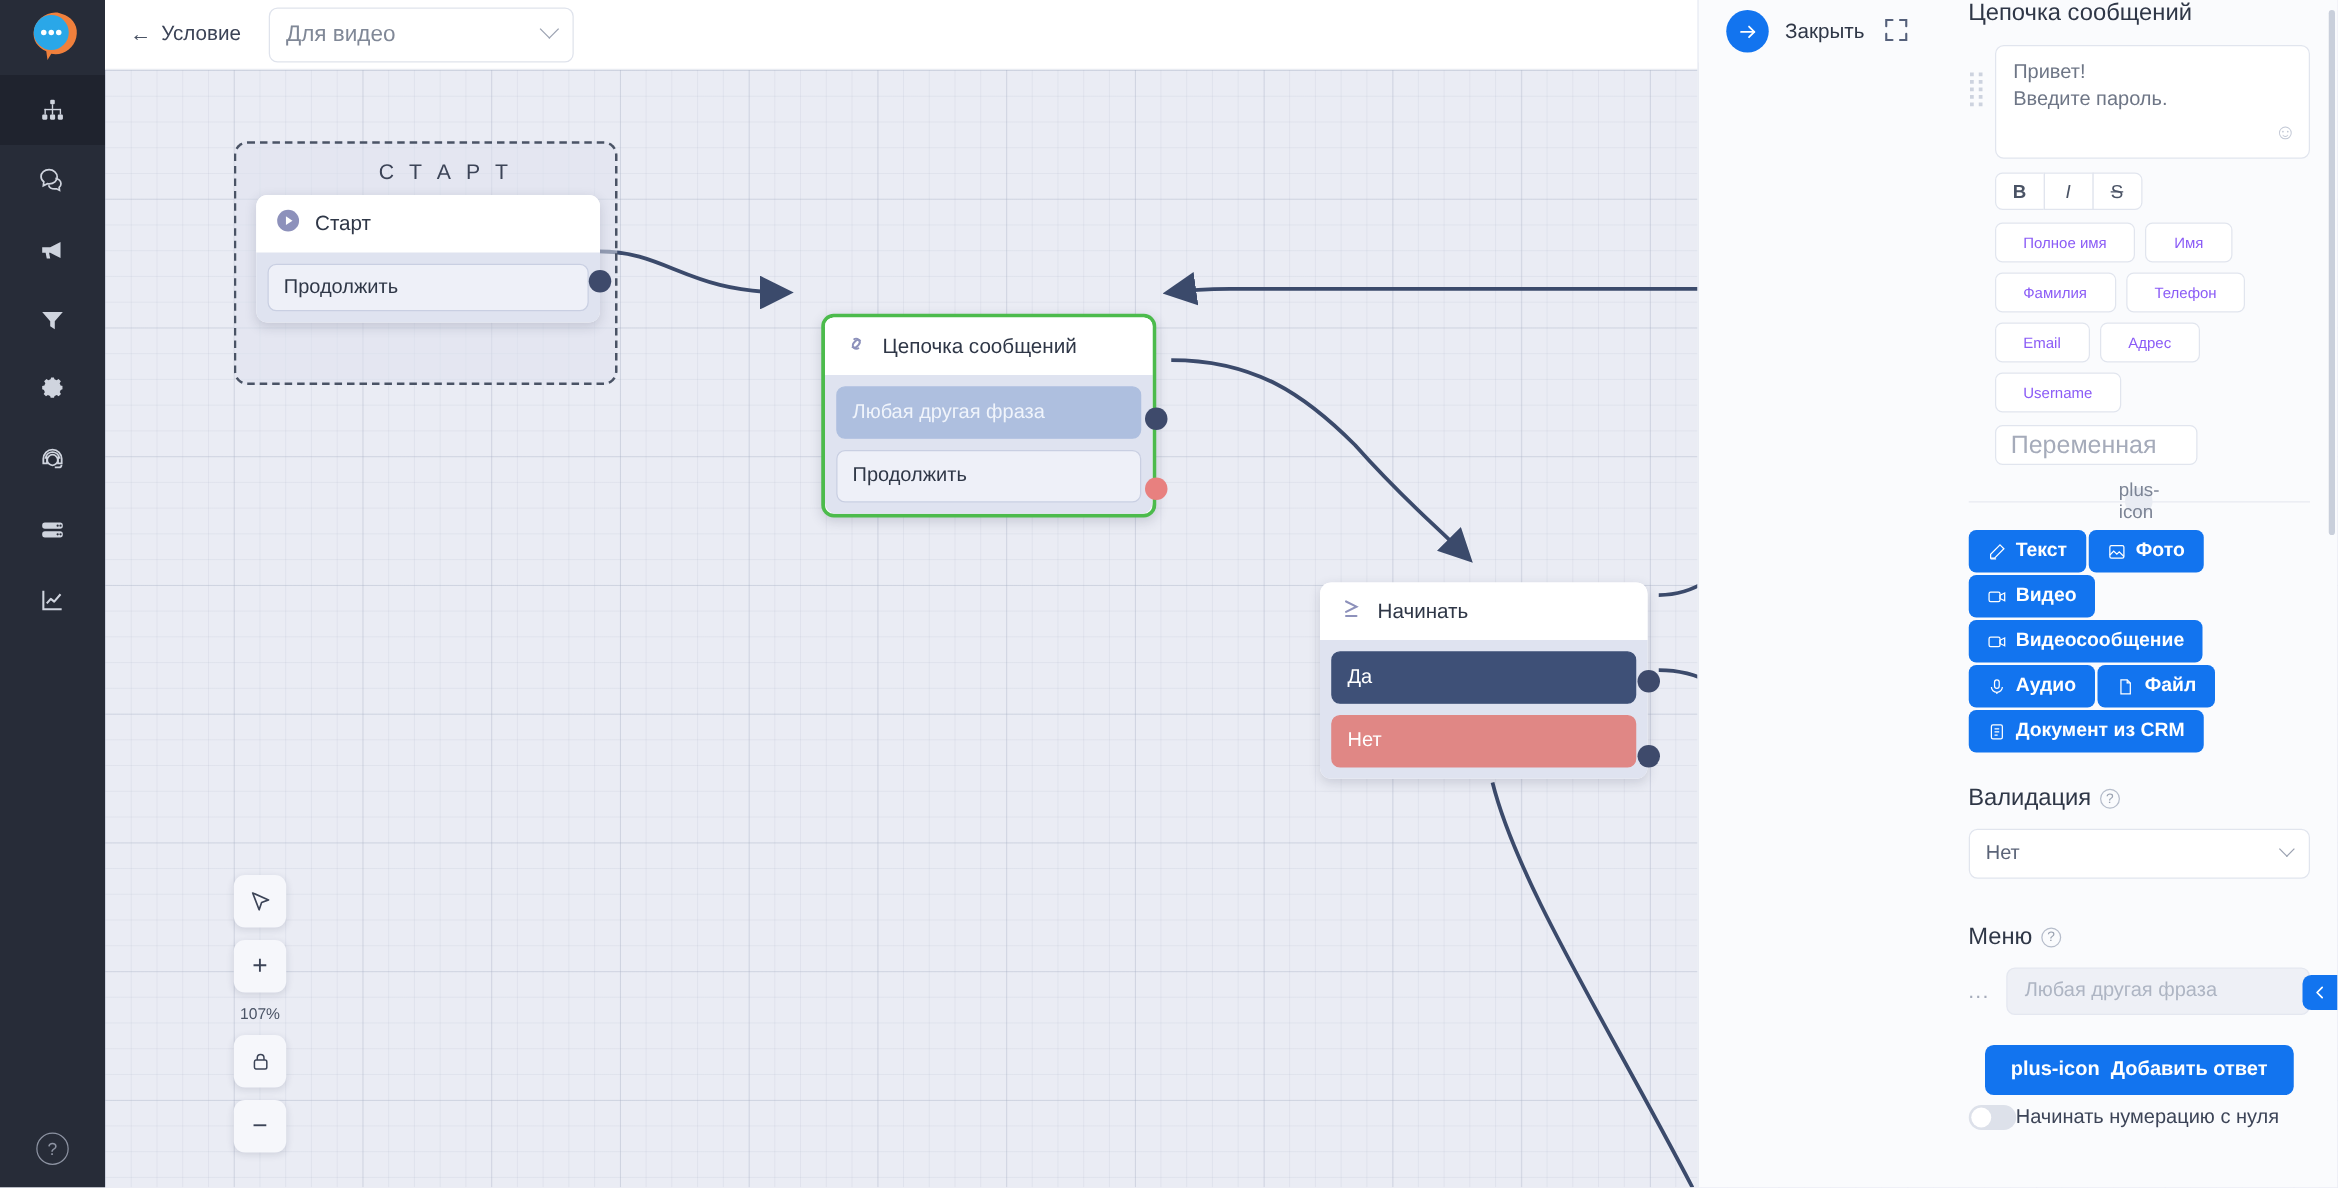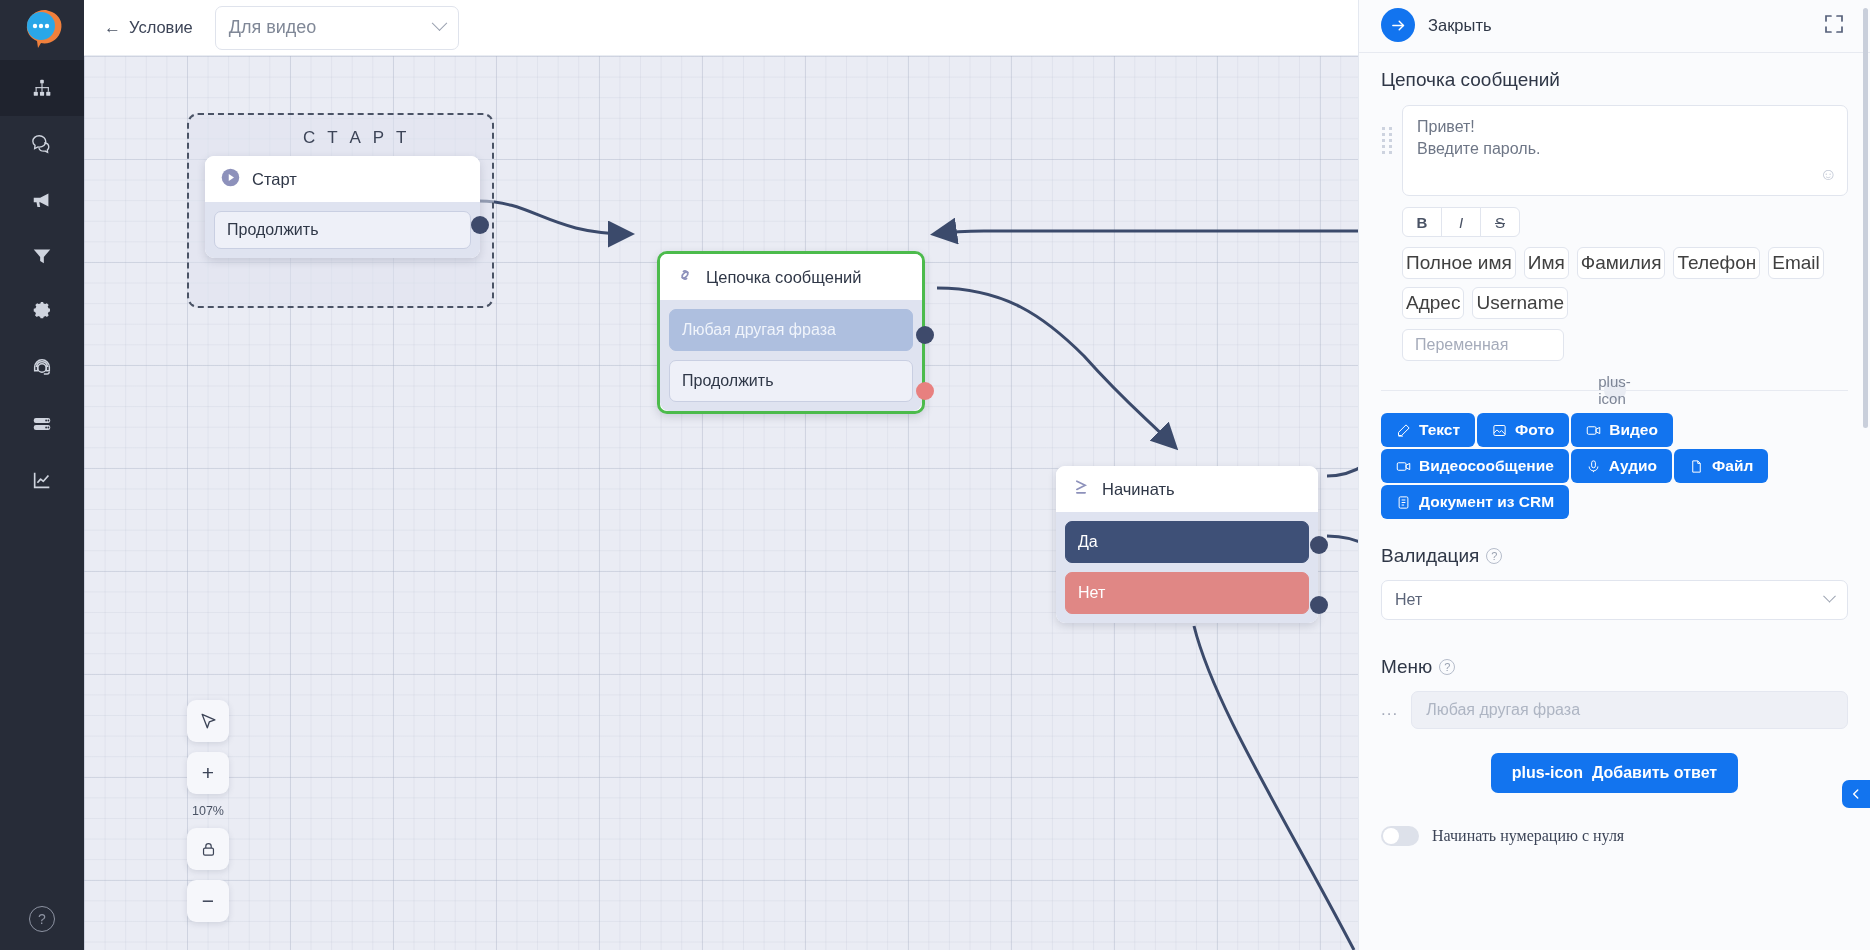--- a/index.html
+++ b/index.html
@@ -111,21 +111,21 @@
     width: 42px; height: 42px; border-radius: 9px; background: #f6f7fb;
     box-shadow: 0 2px 6px rgba(40,50,80,.13); display: flex; align-items: center;
     justify-content: center; cursor: pointer; color: #3c4457;
   }
   .zoom-pct { font-size: 12.5px; color: #4a5365; }
 
   
   .panel {
     position: absolute; right: 0; top: 0; width: 512px; height: 950px;
     background: #fafbfd; border-left: 1px solid #e4e8f0; z-index: 50;
-    display: flex; flex-direction: column;
+    display: flex; flex-direction: row;
   }
   .panel-head {
     height: 50px; display: flex; align-items: center; padding: 0 22px; gap: 13px;
     background: #fafbfd;
   }
   .round-blue {
     width: 34px; height: 34px; border-radius: 50%; background: #1274ef;
     display: flex; align-items: center; justify-content: center; cursor: pointer;
   }
   .panel-close-label { font-size: 16.5px; color: #2f3747; cursor: pointer; }
@@ -155,27 +155,27 @@
     width: 40px; height: 30px; border: 1px solid #e1e5ee; background: #fff;
     display: flex; align-items: center; justify-content: center; font-size: 15px;
     color: #4a5365; cursor: pointer; margin-right: -1px;
   }
   .fmt-btn:first-child { border-radius: 6px 0 0 6px; }
   .fmt-btn:last-child { border-radius: 0 6px 6px 0; }
 
   .chip-wrap { display: flex; flex-wrap: wrap; gap: 8px; margin: 10px 0 0 21px; }
   .chip {
     height: 32px; border: 1px solid #e1e5ee; background: #fff; border-radius: 6px;
-    padding: 0 3px; display: flex; align-items: center; font-size: 19px; color: #404040;
+    padding: 0 22px; display: flex; align-items: center; font-size: 12px; color: #8b5cf6;
     cursor: pointer;
   }
   .var-input {
     margin: 10px 0 0 21px; height: 32px; width: 162px; border: 1px solid #e1e5ee;
     background: #fff; border-radius: 6px; padding: 12px 12px; display: flex; align-items: center;
-    font-size: 16px; color: #a5abba; cursor: text;
+    font-size: 20px; color: #a5abba; cursor: text;
   }
 
   .plus-sep { position: relative; height: 34px; margin-top: 12px; }
   .plus-sep .line { position: absolute; top: 17px; left: 0; right: 0; height: 1px; background: #e7eaf1; }
   .plus-circle {
     position: absolute; left: 50%; top: 50%; transform: translate(-50%,-50%);
     width: 22px; height: 22px; border-radius: 50%; background: #e9ecf3; color: #7c8495;
     display: flex; align-items: center; justify-content: center; font-size: 15px; cursor: pointer;
   }
 
@@ -211,21 +211,21 @@
   .collapse-tab {
     position: absolute; right: 0; top: 50%; transform: translateY(-50%);
     width: 28px; height: 28px; border-radius: 7px 0 0 7px; background: #1274ef;
     display: flex; align-items: center; justify-content: center; color: #fff; cursor: pointer;
   }
   .add-btn {
     margin: 24px auto 0 auto; height: 40px; border-radius: 7px; background: #1274ef; color: #fff;
     padding: 0 21px; display: flex; align-items: center; gap: 9px; font-size: 16px;
     font-weight: 600; width: fit-content; cursor: pointer;
   }
-  .toggle-row { display: flex; align-items: center; gap: 13px; margin-top: 33px; font-family: Liberation Serif, serif; }
+  .toggle-row { display: flex; align-items: center; margin-top: 8px; }
   .toggle {
     width: 38px; height: 20px; border-radius: 10px; background: #dde1ea; position: relative; cursor: pointer;
   }
   .toggle i { position: absolute; left: 2px; top: 2px; width: 16px; height: 16px; border-radius: 50%; background: #fff; }
   .toggle-label { font-size: 16px; color: #3c4457; }
 
   .scrollbar {
     position: absolute; right: 2px; top: 8px; width: 5px; height: 420px;
     background: #c9cfdb; border-radius: 3px;
   }

